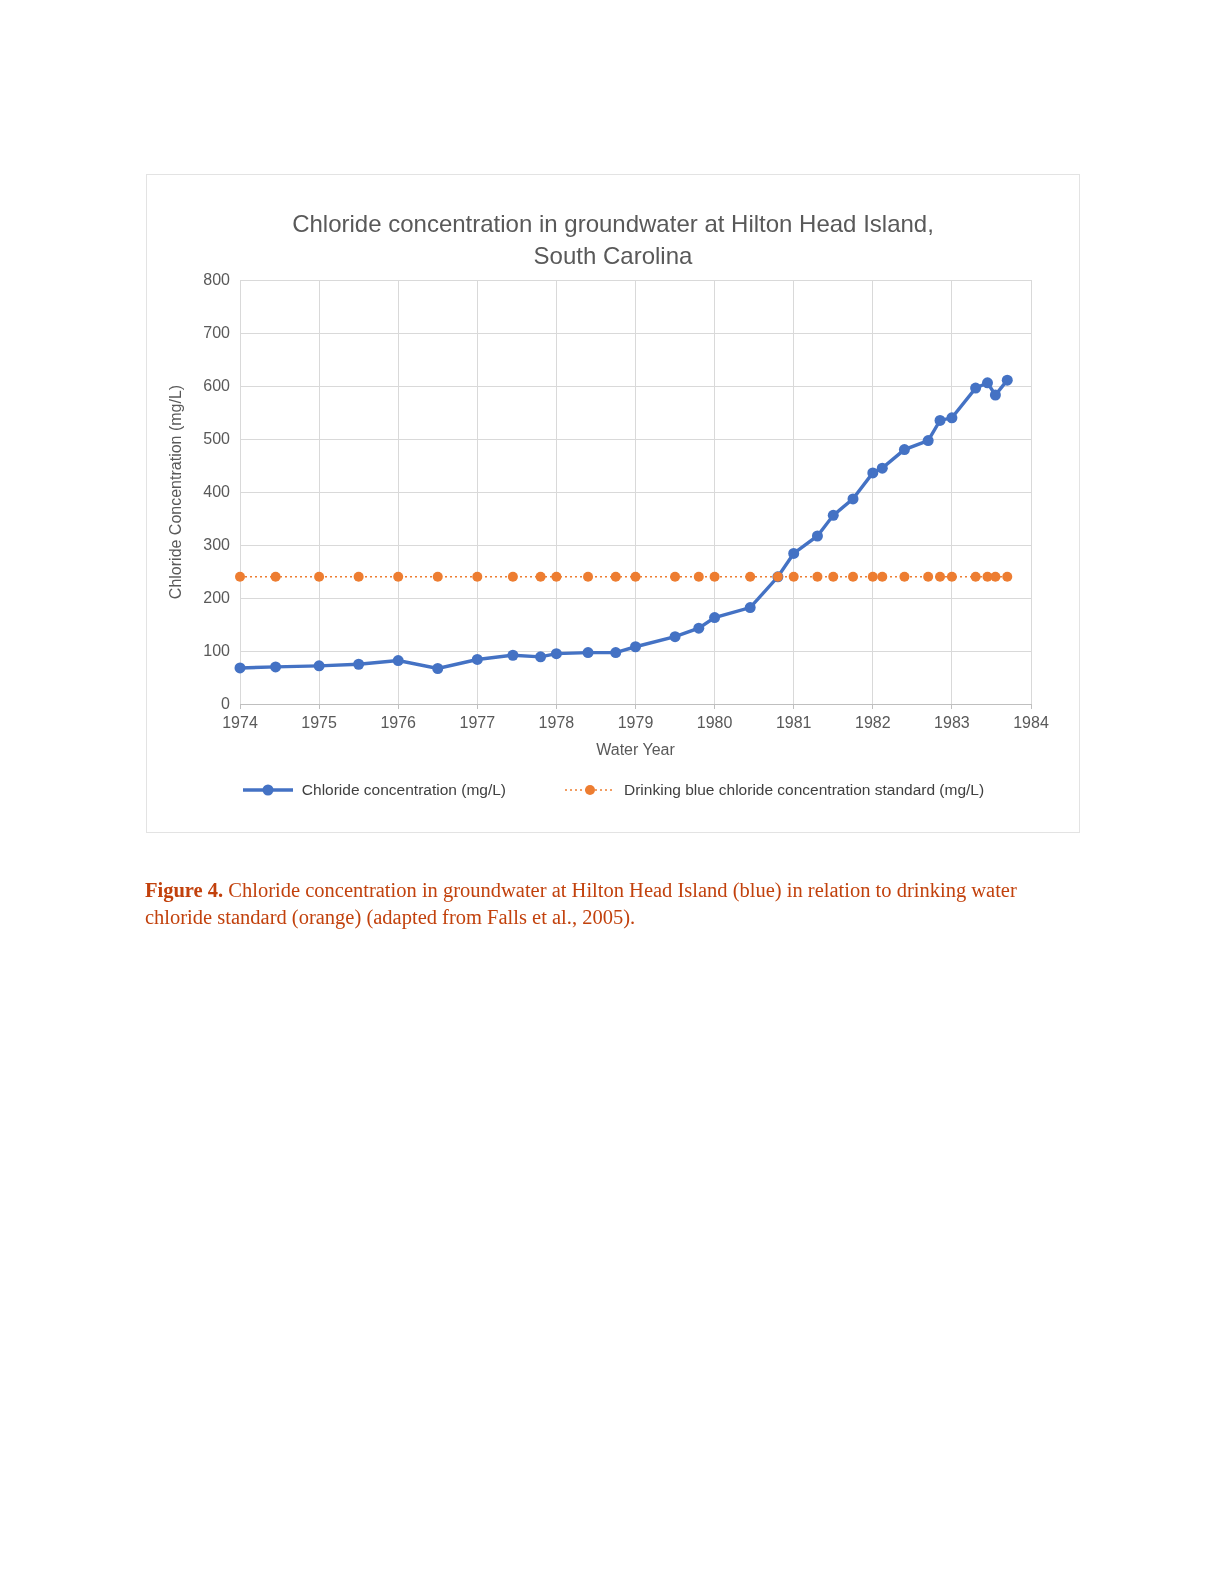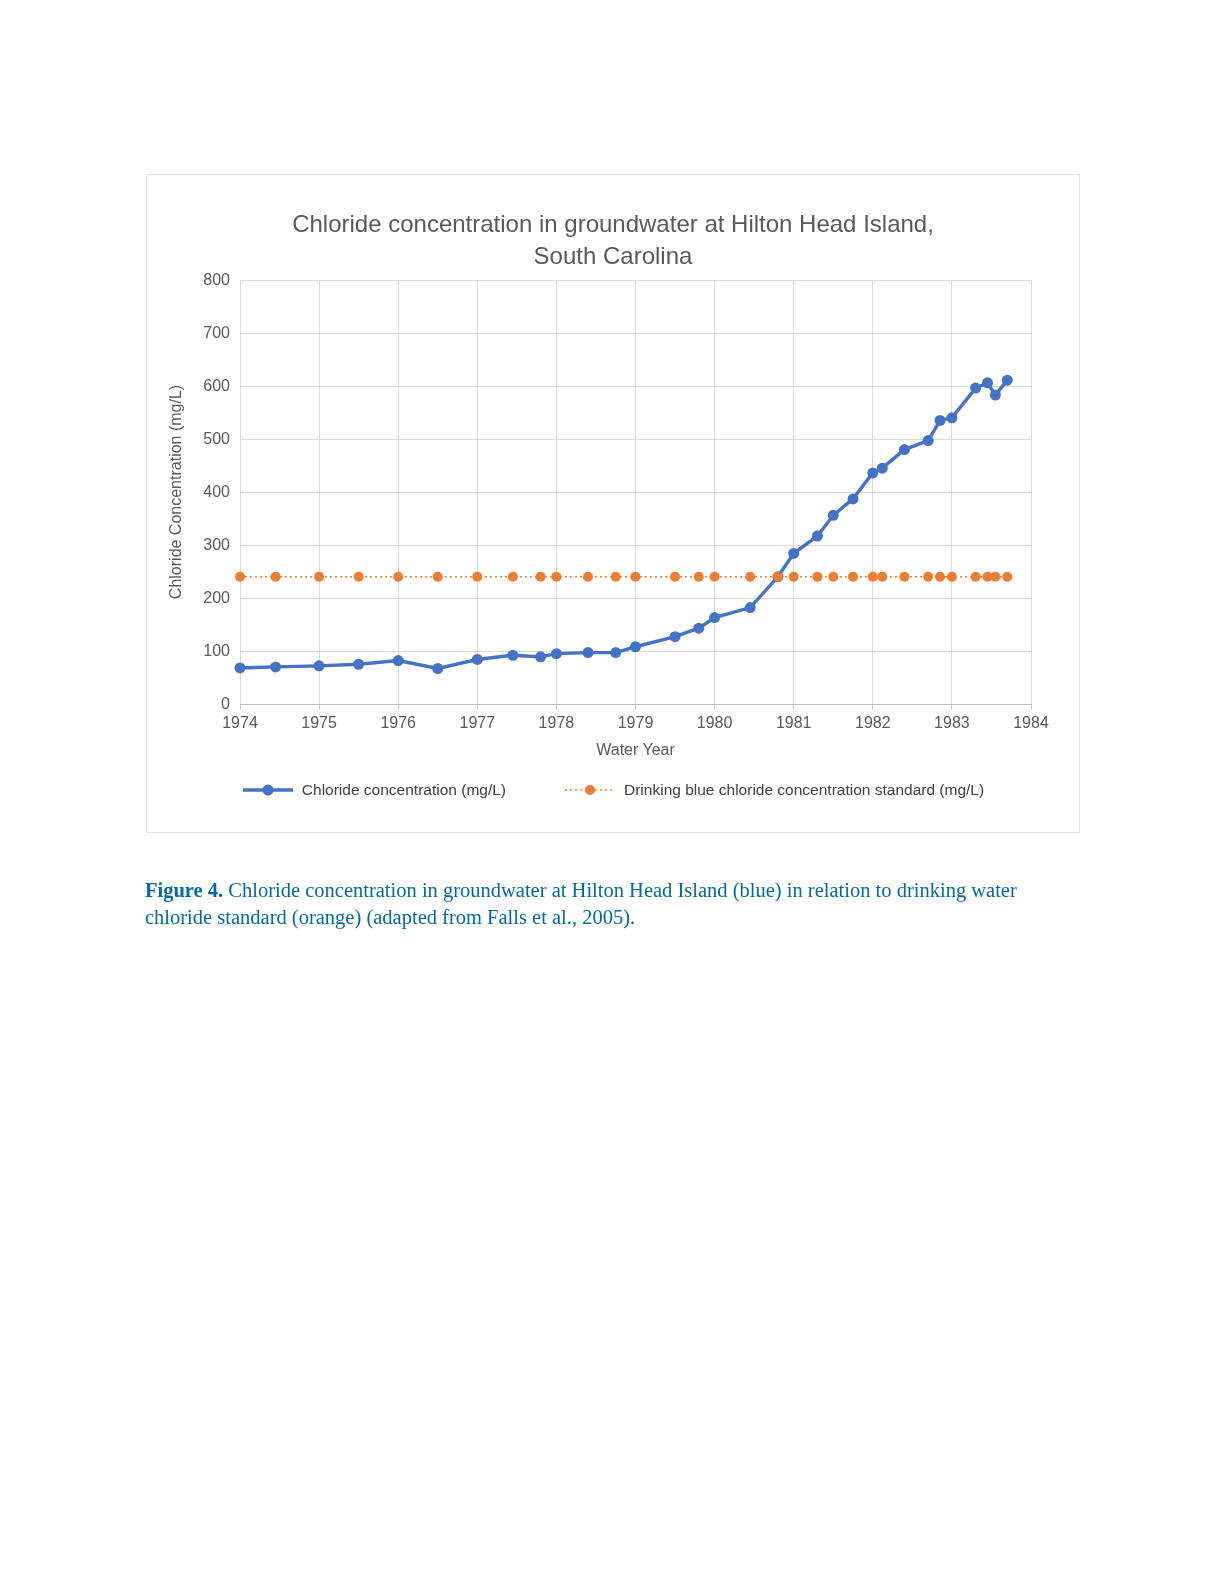--- a/index.html
+++ b/index.html
@@ -52,21 +52,21 @@
     font-size:15.5px;
     color:#404040;
   }
   .caption {
     position:absolute;
     left:145px; top:856px;
     width:884px;
     font-family:"Liberation Serif", serif;
     font-size:20.5px;
     line-height:1.32;
-    color:#0369a1;
+    color:#c2410c;
   }
 </style>
 </head>
 <body>
 
 <div class="page">
 
   <div class="chart-frame">
 
     <div class="chart-title">

